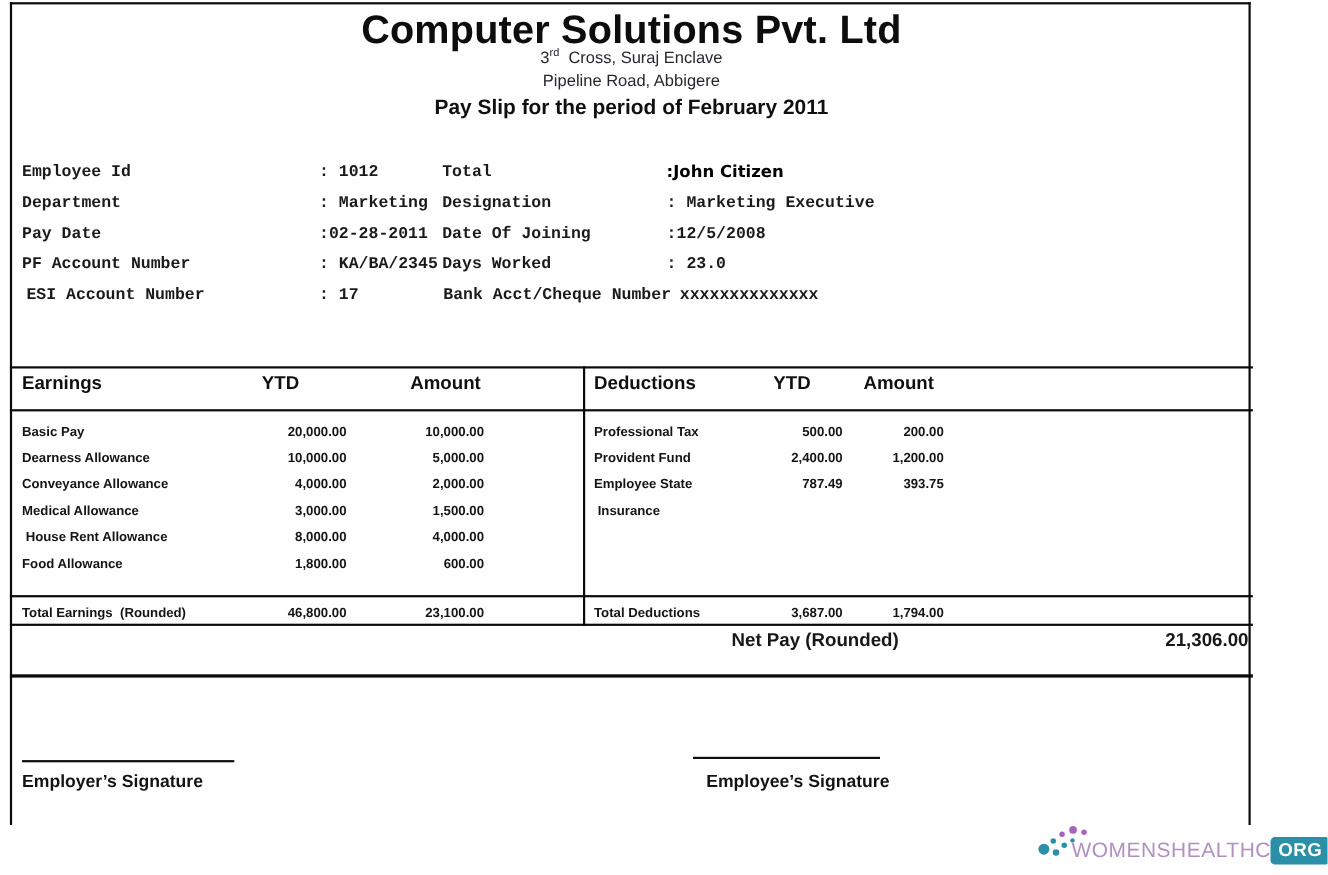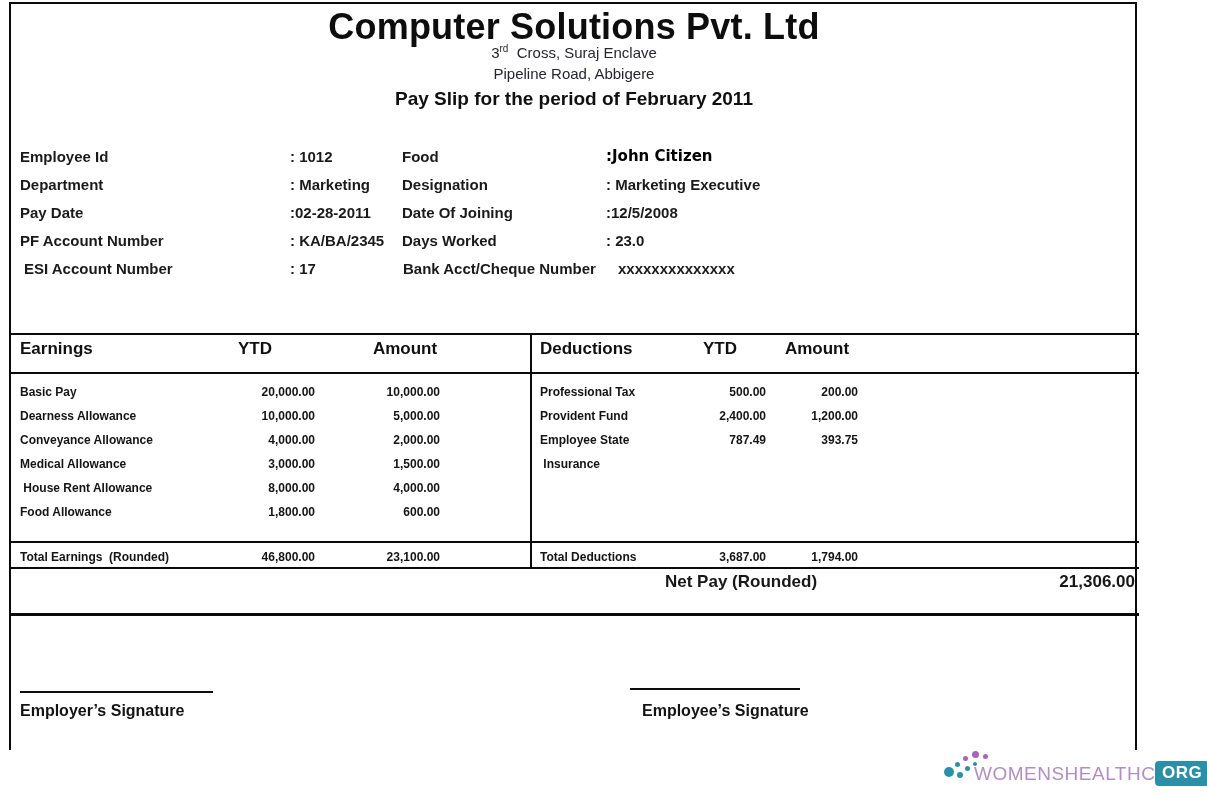--- a/index.html
+++ b/index.html
@@ -19,21 +19,21 @@
   .addr{
     position:absolute;left:9px;width:1130px;text-align:center;
     font-size:15px;color:#26272e;white-space:pre;
   }
   .addr sup{font-size:10px;}
   .payslip-title{
     position:absolute;left:9px;top:88px;width:1130px;text-align:center;
     font-size:19px;font-weight:bold;color:#101010;
   }
   .info-label,.info-value{
-    position:absolute;font-size:15px;font-weight:bold;white-space:pre;color:#1a1a1a;
+    position:absolute;font-size:15px;font-weight:bold;white-space:pre;color:#1a1a1a;font-family:Liberation Mono, monospace;
   }
   .alt-font{font-family:"DejaVu Sans",sans-serif;font-size:15px;color:#000;}
   .hline{position:absolute;left:9px;width:1130px;height:2px;background:#0a0a0a;}
   .vline{position:absolute;left:530px;top:333px;width:2px;height:236px;background:#0a0a0a;}
   .th{position:absolute;font-size:17px;font-weight:bold;color:#101010;}
   .th-c{text-align:center;}
   .erow,.trow-e{position:absolute;left:20px;width:420px;display:flex;height:24px;line-height:24px;}
   .drow,.trow-d{position:absolute;left:540px;width:318px;display:flex;height:24px;line-height:24px;}
   .erow span,.drow span,.trow-e span,.trow-d span{
     font-size:12px;font-weight:bold;white-space:pre;color:#141414;
@@ -76,21 +76,21 @@
   <div class="info-value" style="left:290px;top:148px;">: 1012</div>
   <div class="info-label" style="left:20px;top:176px;">Department</div>
   <div class="info-value" style="left:290px;top:176px;">: Marketing</div>
   <div class="info-label" style="left:20px;top:204px;">Pay Date</div>
   <div class="info-value" style="left:290px;top:204px;">:02-28-2011</div>
   <div class="info-label" style="left:20px;top:232px;">PF Account Number</div>
   <div class="info-value" style="left:290px;top:232px;">: KA/BA/2345</div>
   <div class="info-label" style="left:24px;top:260px;">ESI Account Number</div>
   <div class="info-value" style="left:290px;top:260px;">: 17</div>
 
-  <div class="info-label" style="left:402px;top:148px;">Food</div>
+  <div class="info-label" style="left:402px;top:148px;">Total</div>
   <div class="info-value alt-font" style="left:606px;top:147px;">:John Citizen</div>
   <div class="info-label" style="left:402px;top:176px;">Designation</div>
   <div class="info-value" style="left:606px;top:176px;text-align:right;">: Marketing Executive</div>
   <div class="info-label" style="left:402px;top:204px;">Date Of Joining</div>
   <div class="info-value" style="left:606px;top:204px;">:12/5/2008</div>
   <div class="info-label" style="left:402px;top:232px;">Days Worked</div>
   <div class="info-value" style="left:606px;top:232px;">: 23.0</div>
   <div class="info-label" style="left:403px;top:260px;">Bank Acct/Cheque Number</div>
   <div class="info-value" style="left:618px;top:260px;">xxxxxxxxxxxxxx</div>
 

